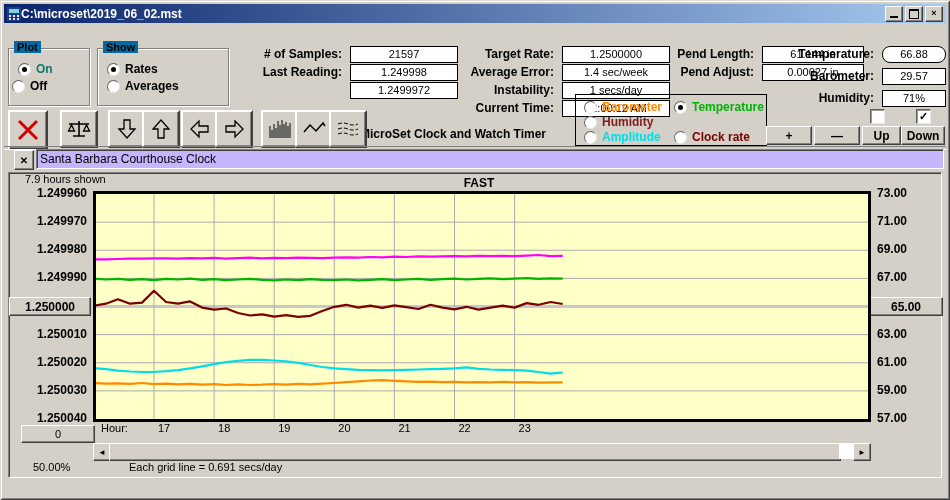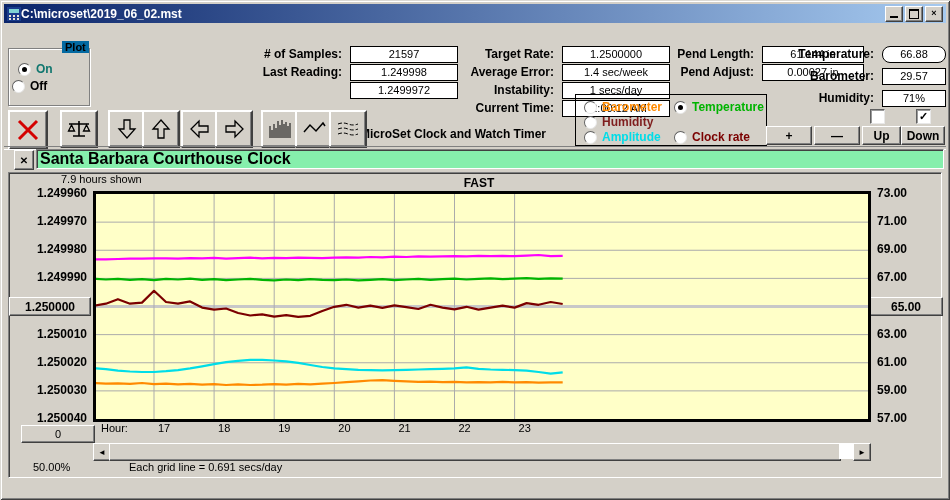--- a/index.html
+++ b/index.html
@@ -12,41 +12,41 @@
        display:flex;align-items:center;padding:0 3px;}
   .title{color:#fff;font-weight:bold;font-size:12px;flex:1;white-space:nowrap;}
   .tbbtn{width:16px;height:14px;background:#D4D0C8;border:1px solid;
        border-color:#fff #404040 #404040 #fff;box-shadow:inset -1px -1px 0 #808080;
        display:flex;align-items:center;justify-content:center;margin-left:2px;
        font-size:9px;font-weight:bold;line-height:1;}
   .menubar{position:absolute;left:6px;top:24px;height:17px;display:flex;}
   .menuitem{padding:2px 6px;white-space:nowrap;}
   .groupbox{position:absolute;border:1px solid #808080;
        box-shadow:1px 1px 0 #fff, inset 1px 1px 0 #fff;}
-  .legend{position:absolute;top:-8px;left:5px;background:#0369a1;padding:0 3px;font-weight:bold;margin-left:48px;}
+  .legend{position:absolute;top:-8px;left:5px;background:#0369a1;padding:0 3px;font-weight:bold;}
   .radiorow{position:absolute;display:flex;align-items:center;gap:5px;white-space:nowrap;}
   .radio{width:11px;height:11px;border-radius:50%;background:#fff;flex:0 0 11px;
        border:1px solid;border-color:#606060 #E8E8E8 #E8E8E8 #606060;position:relative;}
   .radio .dot{position:absolute;left:3px;top:3px;width:5px;height:5px;border-radius:50%;background:#000;}
   .flabel{position:absolute;font-weight:bold;white-space:nowrap;text-align:right;font-size:12px;}
   .fvalue{position:absolute;height:15px;background:#fff;border:1px solid #000;
        text-align:center;line-height:15px;font-size:11px;white-space:nowrap;}
   .btn3d{background:#D4D0C8;border:2px solid;border-color:#fff #404040 #404040 #fff;
        box-shadow:inset -1px -1px 0 #808080;display:flex;align-items:center;justify-content:center;}
   .btn2{background:#D4D0C8;border:1px solid;border-color:#fff #404040 #404040 #fff;
        box-shadow:inset -1px -1px 0 #808080;display:flex;align-items:center;justify-content:center;
        font-weight:bold;font-size:12px;}
   .tbtn{position:absolute;width:34px;height:34px;}
   .cb{position:absolute;width:13px;height:13px;background:#fff;border:1px solid;
       border-color:#606060 #E8E8E8 #E8E8E8 #606060;box-shadow:inset 1px 1px 0 #9a9a9a;
       display:flex;align-items:center;justify-content:center;font-size:11px;font-weight:bold;}
   .namerow-x{position:absolute;left:14px;top:150px;width:18px;height:18px;font-weight:bold;font-size:10px;}
-  .nameinput{position:absolute;left:36px;top:149px;width:900px;height:18px;background:#86efac;
+  .nameinput{position:absolute;left:36px;top:149px;width:900px;height:18px;background:#c4b5fd;
       border:1px solid;border-color:#808080 #fff #fff #808080;box-shadow:inset 1px 1px 0 #404040;
-      font-family:"Liberation Sans",sans-serif;font-size:16px;padding:0 3px;font-weight:bold;}
+      font-family:"Liberation Sans",sans-serif;font-size:12px;padding:0 3px;}
   .chartpanel{position:absolute;left:8px;top:172px;width:932px;height:304px;
       background:#D4D0C8;border:1px solid;border-color:#808080 #fff #fff #808080;
       box-shadow:inset 1px 1px 0 #404040, inset -1px -1px 0 #D4D0C8;}
   .plot{position:absolute;left:84px;top:18px;width:772px;height:225px;background:#FFFFC8;border:3px solid #000;}
   .axlbl{position:absolute;font-weight:bold;font-size:12px;white-space:nowrap;}
   .hourlbl{position:absolute;font-size:11px;white-space:nowrap;}
   .chtxt{position:absolute;font-size:11px;white-space:nowrap;}
   .sep{position:absolute;left:4px;right:4px;top:146px;height:2px;
       border-top:1px solid #808080;border-bottom:1px solid #fff;}
 </style>
@@ -88,20 +88,35 @@
           </div>
           <div style="font-weight: bold; font-size: 12px; color: #0f766e;">On</div>
         </div>
         <div class="radiorow" style="left: 3px; top: 30px;">
           <div class="radio"></div>
           <div style="font-weight: bold; font-size: 12px; color: rgb(0, 0, 0);">Off</div>
         </div>
       </div>
   </div>
 
+  <div class="groupbox" style="left:97px;top:48px;width:130px;height:56px;">
+    <span class="legend">Show</span>
+    <div id="show-radios">
+        <div class="radiorow" style="left: 9px; top: 13px;">
+          <div class="radio">
+            <div class="dot"></div>
+          </div>
+          <div style="font-weight: bold; font-size: 12px; color: rgb(0, 0, 0);">Rates</div>
+        </div>
+        <div class="radiorow" style="left: 9px; top: 30px;">
+          <div class="radio"></div>
+          <div style="font-weight: bold; font-size: 12px; color: rgb(0, 0, 0);">Averages</div>
+        </div>
+      </div>
+  </div>
 
   <div id="fields">
       <div class="flabel" style="left: 190px; top: 47px; width: 152px;"># of Samples:</div>
       <div class="fvalue" style="left: 350px; top: 46px; width: 106px;">21597</div>
       <div class="flabel" style="left: 190px; top: 65px; width: 152px;">Last Reading:</div>
       <div class="fvalue" style="left: 350px; top: 64px; width: 106px;">1.249998</div>
       <div class="flabel" style="left: 190px; top: 83px; width: 152px; margin-top: 27px;">Average Rate:</div>
       <div class="fvalue" style="left: 350px; top: 82px; width: 106px;">1.2499972</div>
       <div class="flabel" style="left: 420px; top: 47px; width: 134px;">Target Rate:</div>
       <div class="fvalue" style="left: 562px; top: 46px; width: 106px;">1.2500000</div>
@@ -212,21 +227,21 @@
   </div>
 
   <div class="sep"></div>
 
   <div class="btn2 namerow-x">
       <span>✕</span>
     </div>
   <input class="nameinput" type="text" value="Santa Barbara Courthouse Clock" style="">
 
   <div class="chartpanel">
-    <div class="chtxt" style="left:16px;top:0;margin-left:36px;">7.9 hours shown</div>
+    <div class="chtxt" style="left:16px;top:0;">7.9 hours shown</div>
     <div class="chtxt" style="left:84px;width:772px;top:3px;text-align:center;font-weight:bold;font-size:12px;">FAST</div>
 
     <div id="left-axis">
         <div class="axlbl" style="left: 0px; width: 78px; text-align: right; top: 13px;">1.249960</div>
         <div class="axlbl" style="left: 0px; width: 78px; text-align: right; top: 41.125px;">1.249970</div>
         <div class="axlbl" style="left: 0px; width: 78px; text-align: right; top: 69.25px;">1.249980</div>
         <div class="axlbl" style="left: 0px; width: 78px; text-align: right; top: 97.375px;">1.249990</div>
         <div class="axlbl" style="left: 0px; width: 78px; text-align: right; top: 153.625px;">1.250010</div>
         <div class="axlbl" style="left: 0px; width: 78px; text-align: right; top: 181.75px;">1.250020</div>
         <div class="axlbl" style="left: 0px; width: 78px; text-align: right; top: 209.875px;">1.250030</div>

